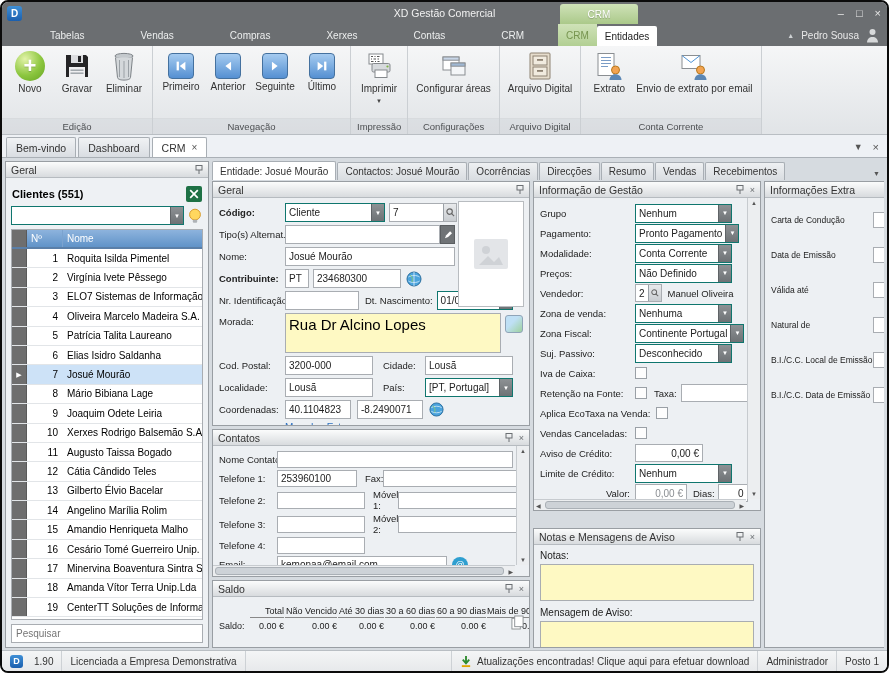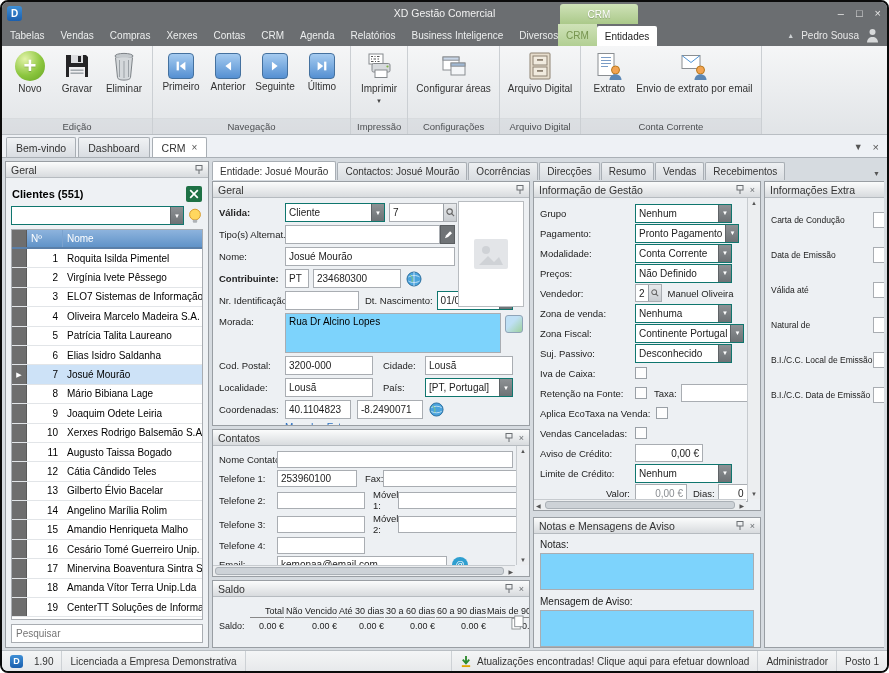--- a/index.html
+++ b/index.html
@@ -10,21 +10,21 @@
   .titlebar { position:absolute; top:0; left:0; right:0; height:22px; background:#6b6e71; display:flex; align-items:center; color:#f2f2f2; }
   .applogo { width:15px; height:15px; margin-left:5px; background:linear-gradient(#3f8fd6,#1a5fae); border-radius:3px; color:#fff; font-size:10px; font-weight:bold; display:flex; align-items:center; justify-content:center; }
   .apptitle { position:absolute; left:0; right:0; text-align:center; font-size:10.5px; pointer-events:none; }
   .ctx-title { position:absolute; left:558px; top:2px; width:78px; height:20px; background:linear-gradient(#cfe2b8,#abc98a); border-radius:3px 3px 0 0; display:flex; align-items:center; justify-content:center; font-size:10px; color:#fff; text-shadow:0 1px 1px rgba(0,0,0,.25); }
   .wbtns { position:absolute; right:6px; top:0; height:22px; display:flex; gap:12px; align-items:center; font-size:11px; color:#e8e8e8; }
   .wbtn { cursor:default; }
 
   
   .menubar { position:absolute; top:22px; left:0; right:0; height:22px; background:#6b6e71; display:flex; align-items:stretch; color:#eceeee; font-size:10px; }
   .menu-main { width:556px; display:flex; overflow:hidden; }
-  .mitem { display:flex; align-items:center; padding:0 8px; white-space:nowrap; }
+  .mitem { display:flex; align-items:center; padding:0 8px; white-space:nowrap;margin-left:40px; }
   .mitem-ctx-crm { display:flex; align-items:center; padding:0 8px; background:linear-gradient(#cfe2b8,#b2cf93); color:#76944f; }
   .mitem-ctx-ent { display:flex; align-items:center; padding:0 8px; background:#fff; color:#222; border-radius:2px 2px 0 0; margin-top:2px; }
   .menu-right { position:absolute; right:8px; top:0; height:22px; display:flex; align-items:center; gap:7px; font-size:10px; color:#e8e8e8; }
   .chev-up { font-size:7px; color:#cfd2d4; }
 
   
   .ribbon { position:absolute; top:44px; left:0; right:0; height:89px; background:linear-gradient(#f5f6f7,#e1e4e7); border-bottom:1px solid #b9bec3; display:flex; }
   .rgroup { display:flex; flex-direction:column; border-right:1px solid #cbcfd3; }
   .rgc { flex:1; display:flex; align-items:flex-start; padding:4px 5px 0; gap:1px; }
   .rgl { height:16px; font-size:9.5px; color:#4c4f52; text-align:center; display:flex; align-items:center; justify-content:center; background:rgba(120,130,140,.07); border-top:1px solid #d8dbde; padding:0 6px; }
@@ -46,21 +46,21 @@
   
   .panel { border:1px solid #999ea3; background:#edf0f3; display:flex; flex-direction:column; overflow:hidden; }
   .phead { height:16px; flex-shrink:0; background:linear-gradient(#fbfcfc,#d8dbde); border-bottom:1px solid #b6bbc0; display:flex; align-items:center; padding:0 5px; font-size:10.5px; color:#333; }
   .phead .sp { flex:1; }
   .pico { color:#6b6f73; font-size:9px; margin-left:6px; }
   .pbody { flex:1; padding:5px 6px; font-size:10px; color:#222; position:relative; overflow:hidden; }
 
   
   .ti { height:19px; border:1px solid #a9adb2; background:#fff; font-size:10px; padding:0 3px; font-family:inherit; color:#222; }
   .ti.num { text-align:right; }
-  .ta { border:1px solid #a9adb2; background:#7dd3fc; font-size:10px; padding:2px 3px; font-family:inherit; resize:none; width:100%; }
+  .ta { border:1px solid #a9adb2; background:#fef9c3; font-size:15px; padding:2px 3px; font-family:inherit; resize:none; width:100%; }
   .dd { display:flex; height:19px; border:1px solid #0f766e; background:#fff; }
   .ddv { flex:1; padding:0 3px; display:flex; align-items:center; font-size:10px; overflow:hidden; white-space:nowrap; }
   .ddb { width:13px; background:linear-gradient(#8d9194,#6e7275); color:#fff; font-size:6px; display:flex; align-items:center; justify-content:center; border-left:1px solid #5f6366; }
   .sqbtn { width:13px; height:100%; background:linear-gradient(#e8eaec,#c9cdd1); border-left:1px solid #9aa0a6; display:flex; align-items:center; justify-content:center; }
   .cb { width:12px; height:12px; border:1px solid #9aa0a6; background:#fdfdfd; display:inline-block; flex-shrink:0; }
   .frow { display:flex; align-items:center; margin-bottom:3px; }
   .flabel { width:66px; flex-shrink:0; font-size:9.5px; white-space:nowrap; overflow:hidden; }
   .b { font-weight:bold; }
   .link { color:#2a6fc0; text-decoration:underline; font-size:10px; }
 
@@ -85,21 +85,21 @@
   .search-in { height:19px; border:1px solid #a9adb2; background:#fff; margin-top:4px; font-size:10px; padding:0 4px; font-family:inherit; }
 
   
   .rarea { flex:1; display:flex; flex-direction:column; overflow:hidden; }
   .etabs { height:19px; flex-shrink:0; display:flex; align-items:flex-end; gap:1px; position:relative; }
   .etab { height:18px; padding:0 7px; display:flex; align-items:center; font-size:10px; color:#333; background:linear-gradient(#eef0f2,#d9dde1); border:1px solid #a8aeb4; border-bottom:none; border-radius:2px 2px 0 0; white-space:nowrap; }
   .etab.active { background:#fff; height:19px; }
   .etab-ov { position:absolute; right:4px; bottom:3px; font-size:7px; color:#555; }
   .cols { flex:1; display:flex; gap:3px; margin-top:1px; overflow:hidden; }
   .col1 { width:318px; flex-shrink:0; display:flex; flex-direction:column; gap:3px; }
-  .col2 { width:228px; flex-shrink:0; display:flex; flex-direction:column; gap:6px; }
+  .col2 { width:228px; flex-shrink:0; display:flex; flex-direction:column; gap:17px; }
   .col3 { flex:1; display:flex; flex-direction:column; }
 
   .photo { position:absolute; top:3px; right:5px; width:66px; height:106px; background:#fff; border:1px solid #b8bcc0; display:flex; align-items:center; justify-content:center; }
 
   
   .hsb { position:absolute; left:0; right:14px; bottom:0; height:11px; background:#eceef0; border-top:1px solid #c7cbcf; display:flex; align-items:center; }
   .hsb .thumbh { flex:1; height:8px; margin:0 2px; background:#cdd2d7; border:1px solid #aab0b6; border-radius:3px; }
   .hsb .arr { font-size:6px; color:#555; padding:0 2px; }
   .vsb2 { position:absolute; top:0; right:0; bottom:11px; width:13px; background:#eceef0; border-left:1px solid #c7cbcf; display:flex; flex-direction:column; justify-content:space-between; align-items:center; font-size:6px; color:#555; padding:2px 0; }
 
@@ -500,21 +500,21 @@
             </div>
             <div class="pbody">
               <div class="photo">
                 <svg width="34" height="30" viewBox="0 0 34 30">
                     <rect width="34" height="30" rx="2" fill="#e3e5e8"></rect>
                     <circle cx="12" cy="11" r="4" fill="#cfd2d6"></circle>
                     <path d="M5 26l9-9 6 6 5-5 4 8z" fill="#cfd2d6"></path>
                   </svg>
               </div>
               <div class="frow">
-                <span class="flabel b">Válida:</span>
+                <span class="flabel b">Código:</span>
                 <div class="dd" style="width:100px">
                     <span class="ddv">Cliente</span>
                     <span class="ddb">▼</span>
                   </div>
                 <div style="display:flex;width:68px;margin-left:4px;border:1px solid #a9adb2;background:#fff;height:19px">
                   <span style="flex:1;display:flex;align-items:center;padding:0 3px">7</span>
                   <span class="sqbtn">
                       <svg width="9" height="9" viewBox="0 0 10 10">
                         <circle cx="4" cy="4" r="3" fill="none" stroke="#666" stroke-width="1.3"></circle>
                         <line x1="6.3" y1="6.3" x2="9" y2="9" stroke="#666" stroke-width="1.3"></line>

